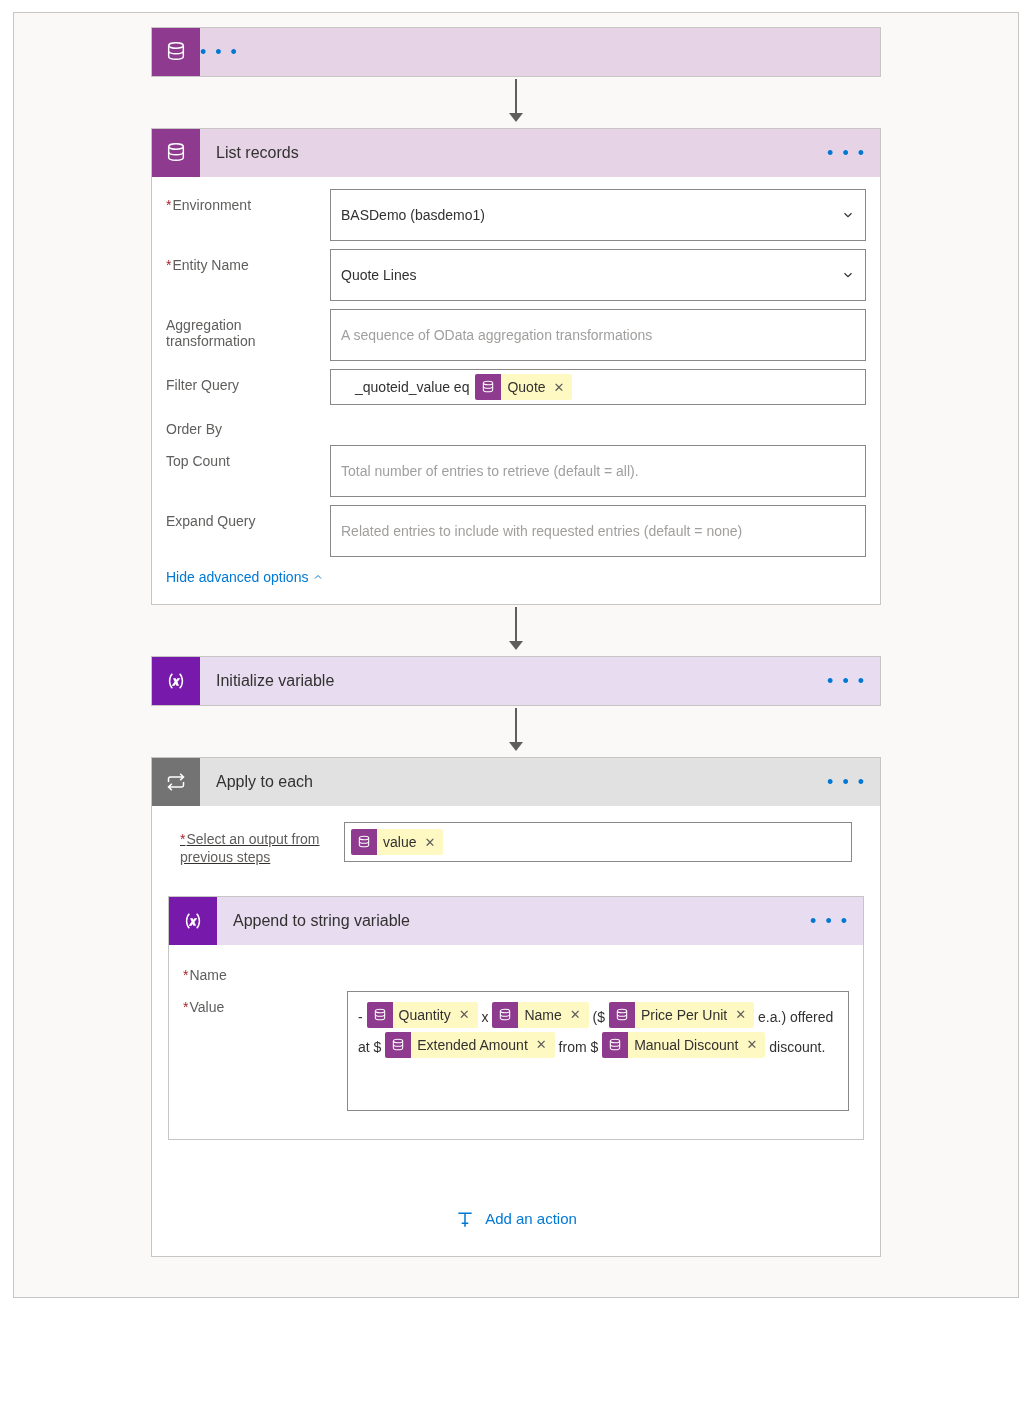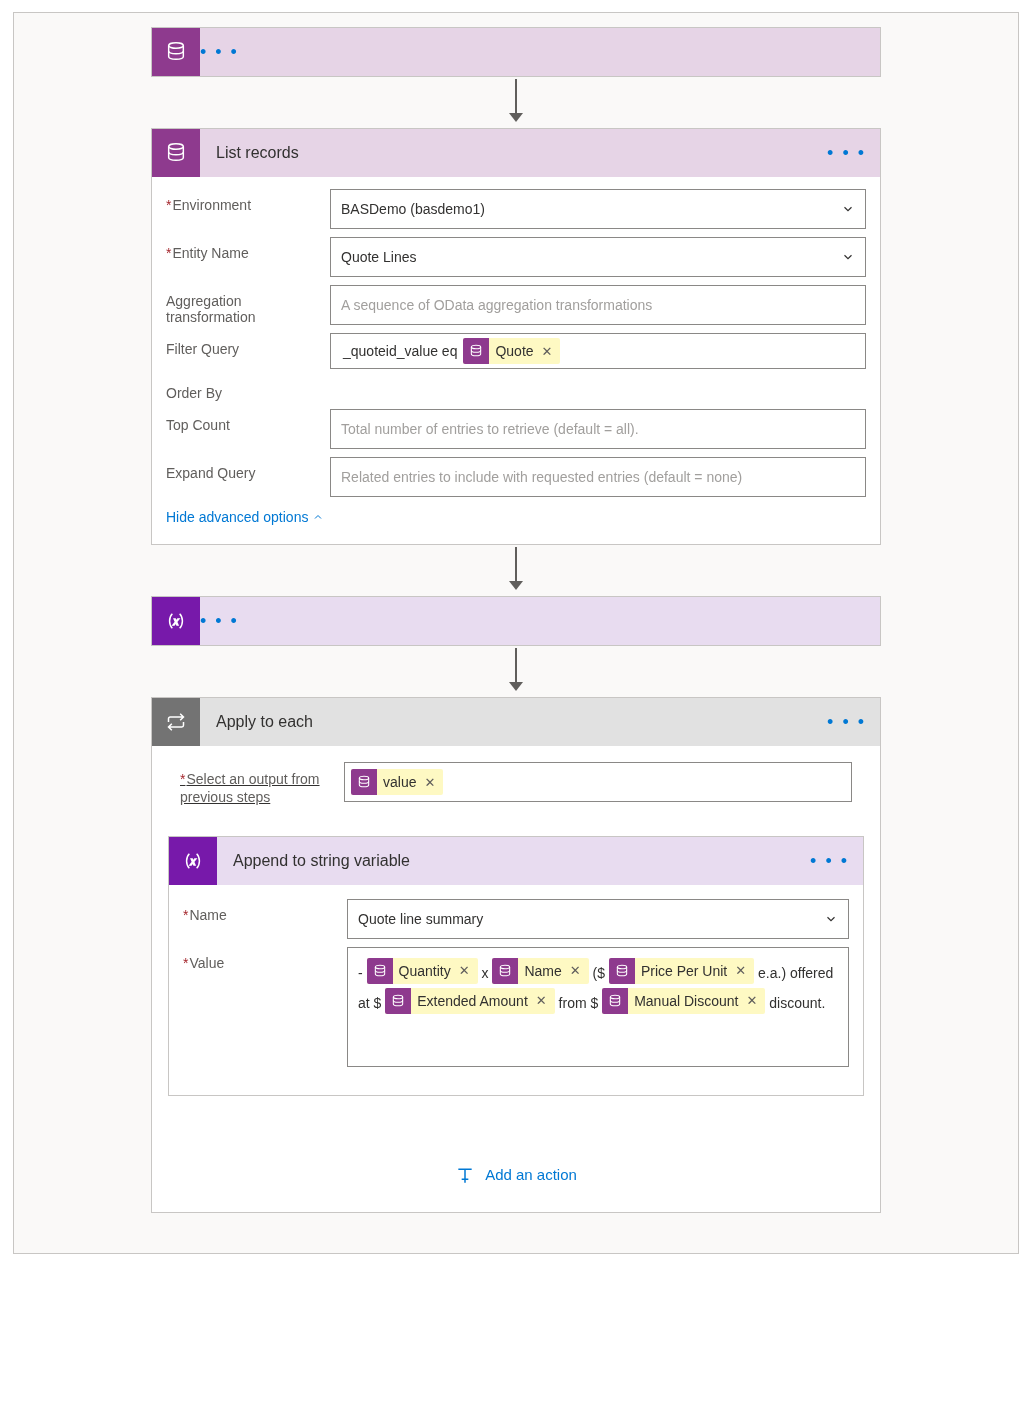--- a/index.html
+++ b/index.html
@@ -15,24 +15,24 @@
 .ic-purp { background: #8e3a8e; }
 .ic-viol { background: #7719aa; }
 .ic-gray { background: #737373; }
 .hdr-title { flex: 1; padding-left: 16px; font-size: 16px; color: #323130; }
 .menu { color: #0078d4; font-size: 18px; letter-spacing: 2px; cursor: pointer; }
 .body { padding: 12px 14px 18px; background: #fff; }
 .row { display: flex; align-items: flex-start; margin-bottom: 8px; }
 .lab { width: 164px; font-size: 14px; color: #605e5c; padding-top: 8px; }
 .req::before { content: "*"; color: #a4262c; margin-right: 1px; }
 .ctl { flex: 1; }
-.sel, .inp { width: 100%; border: 1px solid #8a8886; height: 40px; padding: 0 10px; font-size: 14px; color: #323130; background: #fff; display: flex; align-items: center; justify-content: space-between; }
+.sel, .inp { width: 100%; border: 1px solid #8a8886; height: 52px; padding: 0 10px; font-size: 14px; color: #323130; background: #fff; display: flex; align-items: center; justify-content: space-between; }
 .sel .chev { color: #605e5c; }
 .inp::placeholder { color: #a19f9d; }
-.tokbox { width: 100%; border: 1px solid #8a8886; min-height: 36px; padding: 4px 10px; display: flex; flex-wrap: wrap; align-items: center; gap: 4px; font-size: 14px; }
+.tokbox { width: 100%; border: 1px solid #8a8886; min-height: 36px; padding: 4px 22px; display: flex; flex-wrap: wrap; align-items: center; gap: 4px; font-size: 14px; }
 .tokbox .txt { color: #323130; padding: 0 2px; }
 .tok { display: inline-flex; align-items: center; background: #fef9c3; height: 26px; border-radius: 2px; overflow: hidden; }
 .tok .ti { width: 26px; height: 26px; background: #8e3a8e; display: flex; align-items: center; justify-content: center; color: #fff; }
 .tok .tl { padding: 0 6px; font-size: 14px; color: #323130; }
 .tok .tx { padding: 0 8px 0 2px; color: #605e5c; cursor: pointer; font-size: 13px; }
 .link { color: #0078d4; font-size: 14px; cursor: pointer; display: inline-flex; align-items: center; gap: 4px; margin-top: 4px; }
 .arrow { display: flex; flex-direction: column; align-items: center; margin: 2px 0 6px; }
 .arrow-line { width: 2px; height: 34px; background: #605e5c; }
 .arrow-head { width: 0; height: 0; border-left: 7px solid transparent; border-right: 7px solid transparent; border-top: 9px solid #605e5c; }
 .loop-card { border: 1px solid #c8c6c4; width: 730px; background: #fff; }
@@ -166,20 +166,21 @@
       </div>
 
   <div class="card">
     <div class="hdr hdr-lav">
       <div class="icon-box ic-viol">
         <svg width="22" height="22" viewBox="0 0 24 24" fill="none" stroke="#fff" stroke-width="1.6">
               <path d="M8 4c-2 2-3 5-3 8s1 6 3 8M16 4c2 2 3 5 3 8s-1 6-3 8"></path>
               <text x="12" y="16" text-anchor="middle" font-style="italic" font-size="11" fill="#fff" font-family="serif">x</text>
             </svg>
       </div>
+      <div class="hdr-title">Initialize variable</div>
       <div class="menu">• • •</div>
     </div>
   </div>
 
   <div class="arrow">
         <div class="arrow-line"></div>
         <div class="arrow-head"></div>
       </div>
 
   <div class="loop-card">
@@ -217,30 +218,20 @@
                   <path d="M8 4c-2 2-3 5-3 8s1 6 3 8M16 4c2 2 3 5 3 8s-1 6-3 8"></path>
                   <text x="12" y="16" text-anchor="middle" font-style="italic" font-size="11" fill="#fff" font-family="serif">x</text>
                 </svg>
           </div>
           <div class="hdr-title">Append to string variable</div>
           <div class="menu">• • •</div>
         </div>
         <div class="body">
           <div class="row">
             <div class="lab req">Name</div>
-            <div class="ctl">
-                  <div class="sel">
-                    <span>Quote line summary</span>
-                    <span class="chev">
-                      <svg width="14" height="14" viewBox="0 0 24 24" fill="none" stroke="#323130" stroke-width="2">
-                        <path d="M6 9l6 6 6-6"></path>
-                      </svg>
-                    </span>
-                  </div>
-                </div>
           </div>
           <div class="row">
             <div class="lab req">Value</div>
             <div class="ctl">
               <div class="value-area">
                 <span>-</span>
                 <span class="tok">
                       <span class="ti">
                         <svg width="14" height="14" viewBox="0 0 24 24" fill="none" stroke="#fff" stroke-width="1.8">
                           <ellipse cx="12" cy="5" rx="8" ry="3"></ellipse>

